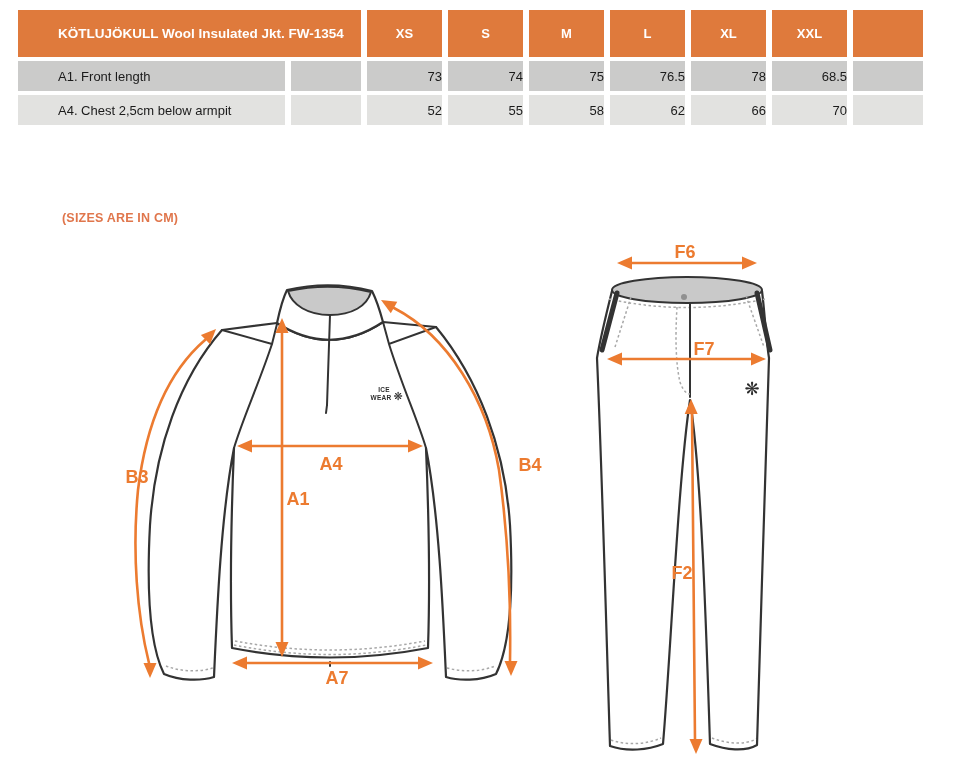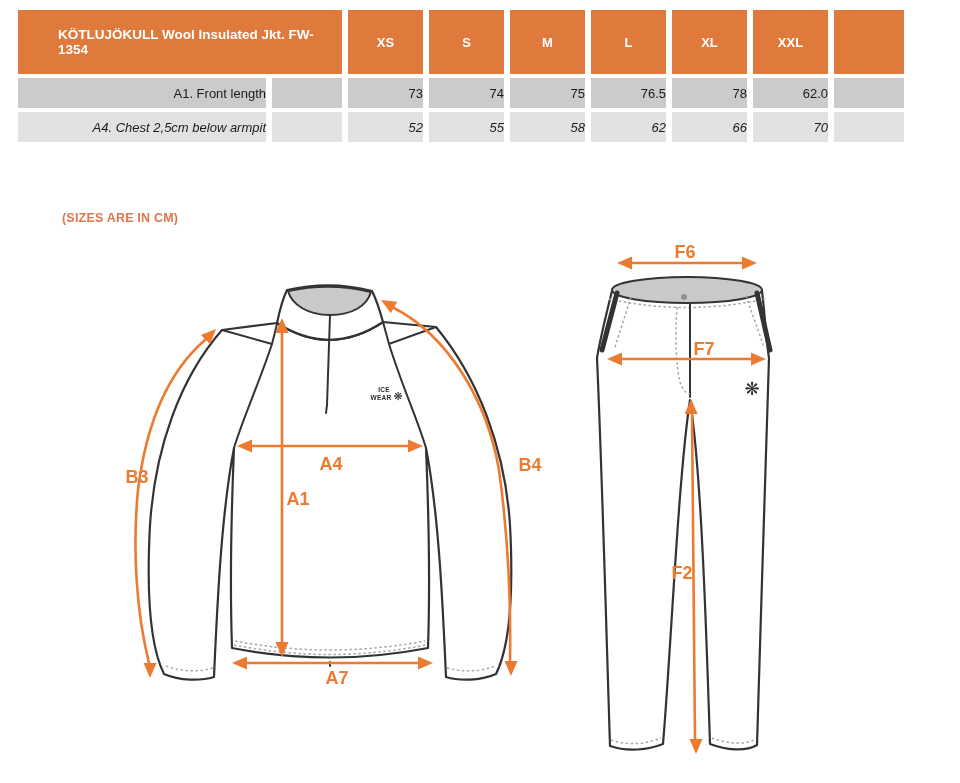--- a/index.html
+++ b/index.html
@@ -5,29 +5,29 @@
   :root{
     --header-orange:#DF7A3C; --arrow-orange:#EC7B30; --note-orange:#E0764C;
     --row-dark:#CBCBCA; --row-light:#E2E2E0; --line-dark:#333333; --fill-gray:#C9C9C9;
   }
   *{box-sizing:border-box;}
   html,body{margin:0;padding:0;}
   body{width:960px;height:783px;background:#fff;position:relative;
        font-family:"Liberation Sans",sans-serif;overflow:hidden;}
 
   table.size-table{position:absolute;left:12px;top:6px;border-collapse:separate;border-spacing:6px 4px;}
-  .size-table th{background:var(--header-orange);color:#fff;font-weight:bold;font-size:13px;height:47px;padding:17px;}
+  .size-table th{background:var(--header-orange);color:#fff;font-weight:bold;font-size:13px;height:47px;padding:0;}
   .size-table th.title-cell{width:307px;text-align:left;padding-left:40px;font-size:13.5px;}
   .size-table th.size-col{width:75px;text-align:center;}
   .size-table th.filler-col{width:70px;}
   .size-table td{height:30px;padding:0;font-size:13px;color:#1b1b1b;text-align:right;}
-  .size-table td.label-cell{width:248px;text-align:right;padding-left:40px;}
+  .size-table td.label-cell{width:267px;text-align:left;padding-left:40px;}
   .size-table td.spacer-cell{width:70px;}
   .size-table tr.dark td{background:var(--row-dark);}
-  .size-table tr.light td{background:var(--row-light);font-style:italic;}
+  .size-table tr.light td{background:var(--row-light);}
 
   .units-note{position:absolute;left:62px;top:211px;color:var(--note-orange);
               font-size:12.5px;font-weight:bold;letter-spacing:.2px;}
 
   .diagram-svg{position:absolute;left:0;top:240px;}
 
   .sil{fill:#fff;stroke:var(--line-dark);stroke-width:2.2;stroke-linejoin:round;stroke-linecap:round;}
   .ln{fill:none;stroke:var(--line-dark);stroke-width:2;stroke-linecap:round;}
   .thick{fill:none;stroke:var(--line-dark);stroke-width:5;stroke-linecap:round;}
   .grayfill{fill:var(--fill-gray);stroke:var(--line-dark);stroke-width:2;}
@@ -56,21 +56,21 @@
     <th class="filler-col"></th>
   </tr>
   <tr class="dark">
     <td class="label-cell">A1. Front length</td>
     <td class="spacer-cell"></td>
     <td>73</td>
     <td>74</td>
     <td>75</td>
     <td>76.5</td>
     <td>78</td>
-    <td>62.0</td>
+    <td>68.5</td>
     <td></td>
   </tr>
   <tr class="light">
     <td class="label-cell">A4. Chest 2,5cm below armpit</td>
     <td class="spacer-cell"></td>
     <td>52</td>
     <td>55</td>
     <td>58</td>
     <td>62</td>
     <td>66</td>

